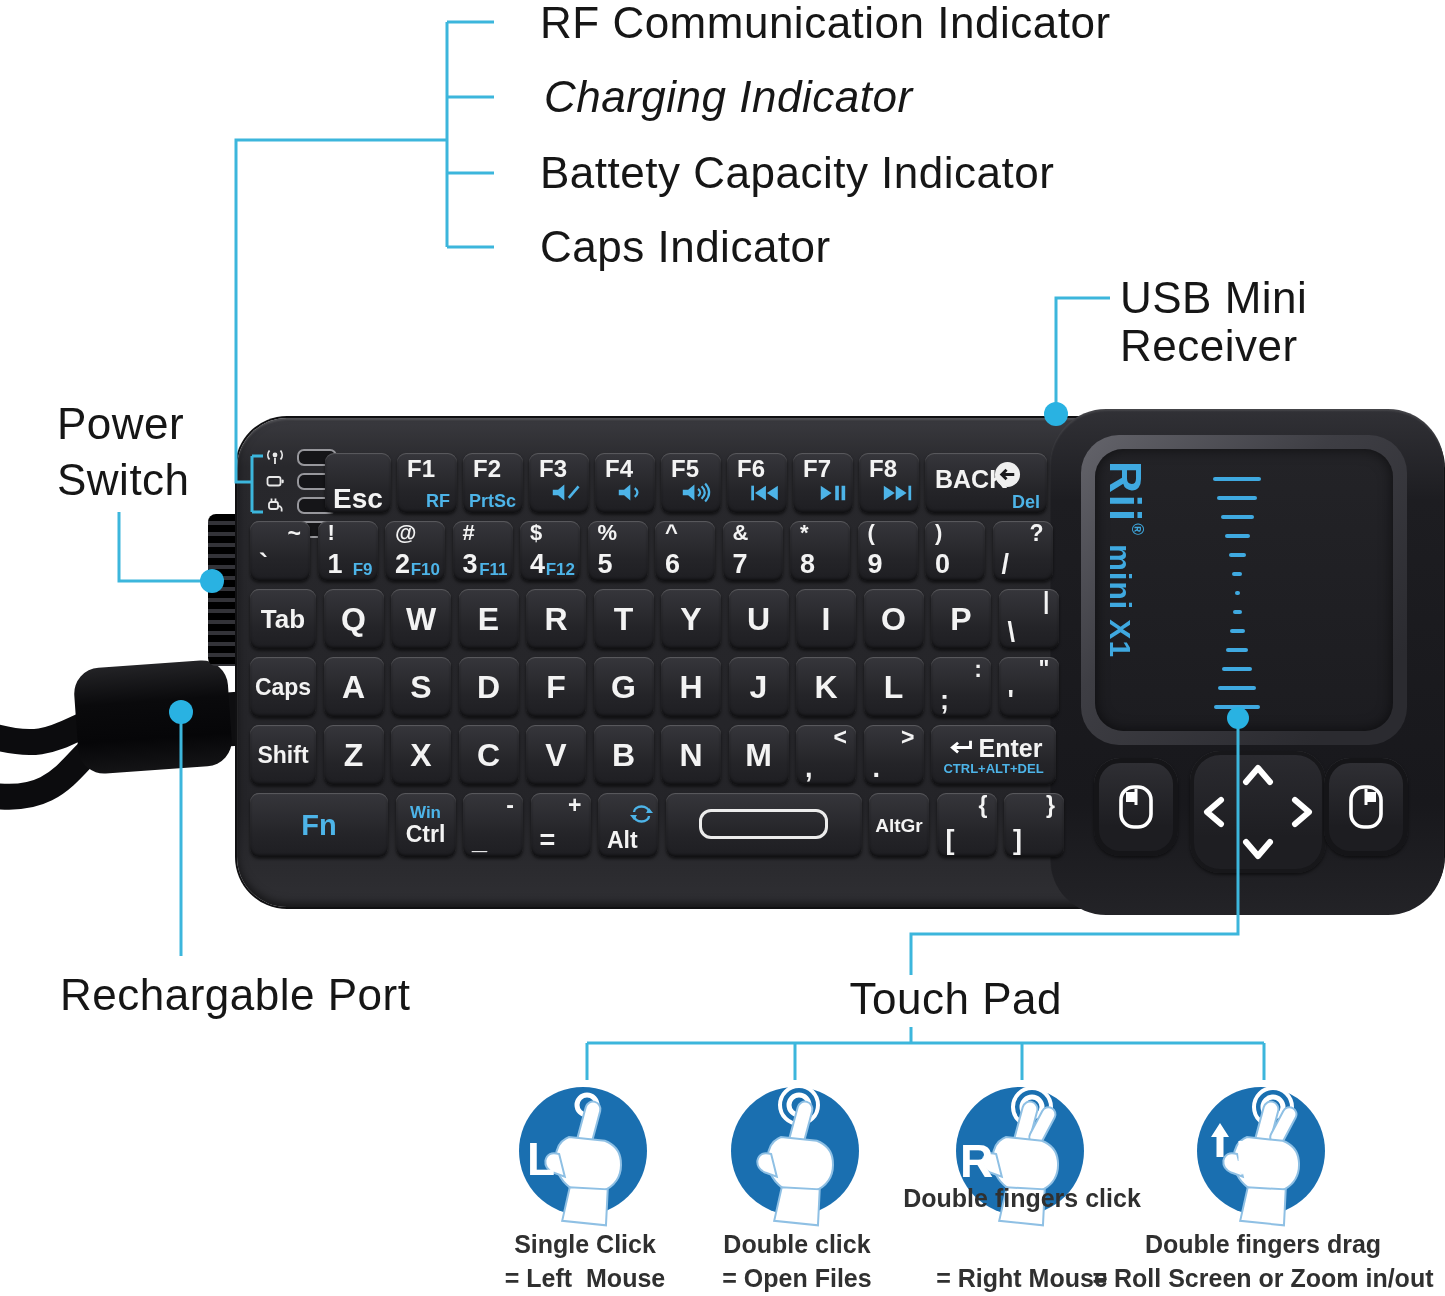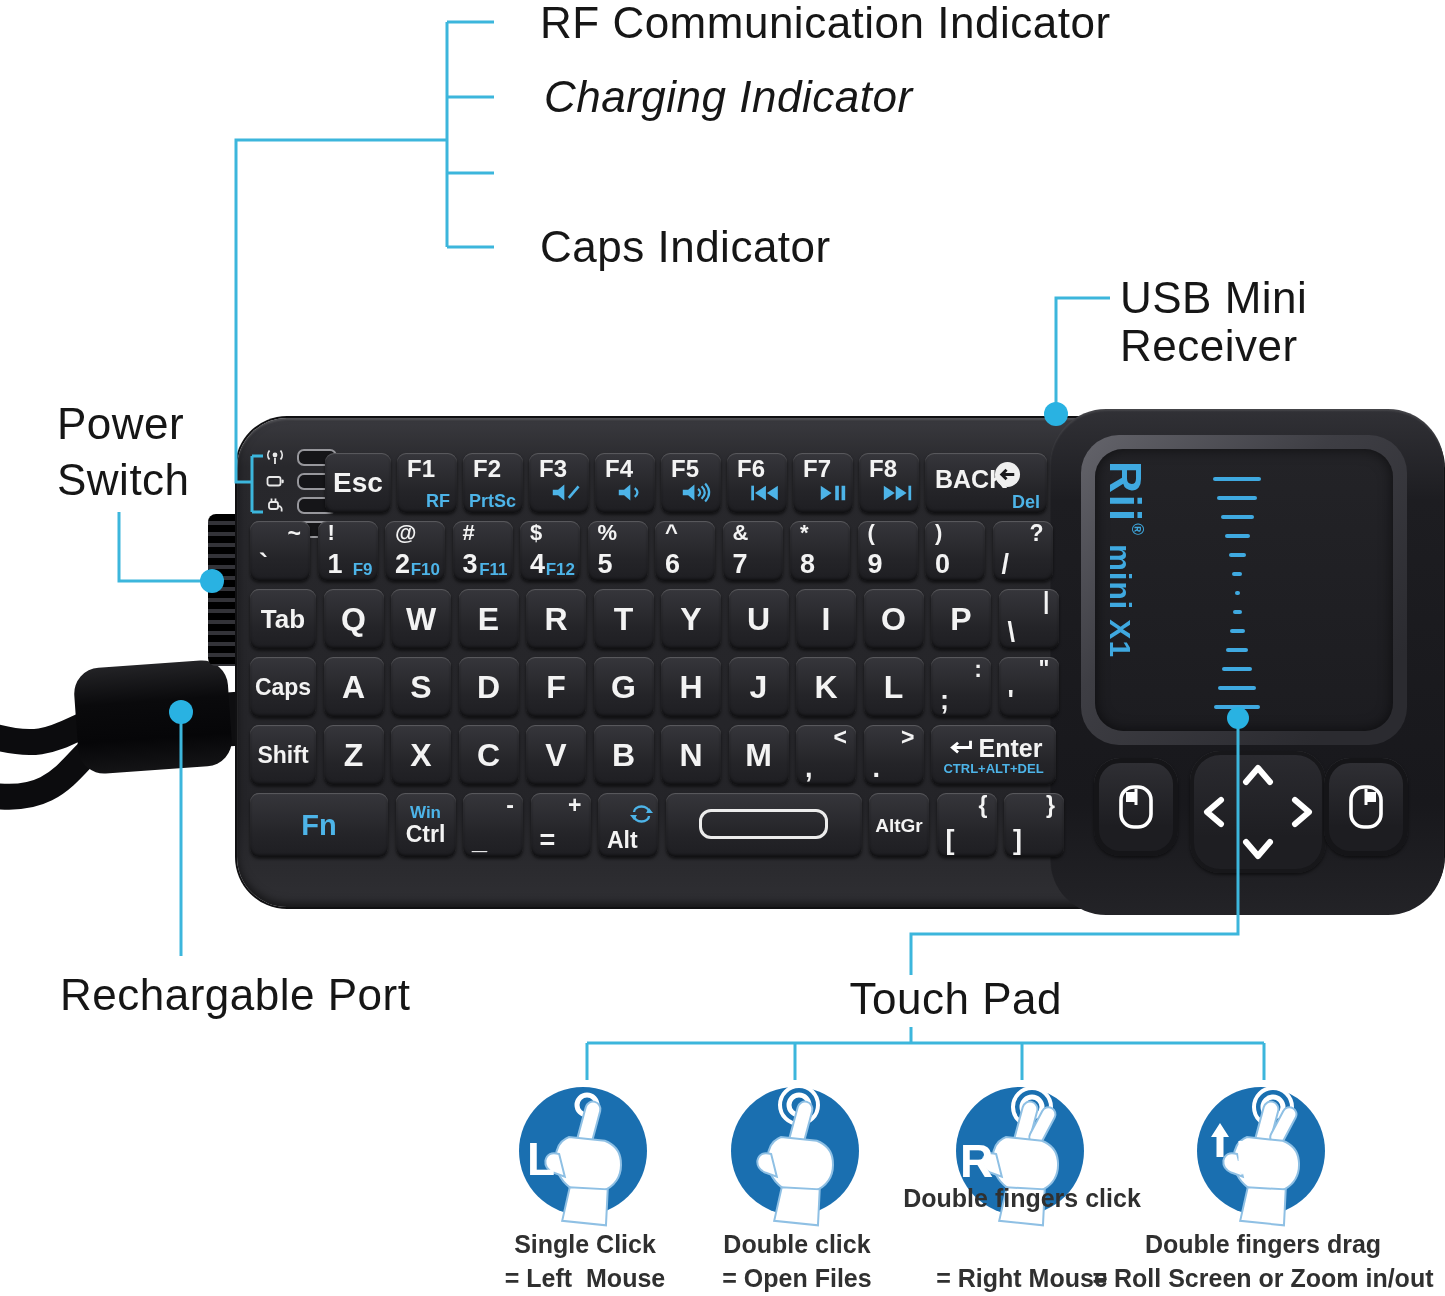--- a/index.html
+++ b/index.html
@@ -131,21 +131,21 @@
           <span class="led"></span>
         </div>
         <div class="ind-row" style="top: 72px;">
           <span class="ind-ico"><svg width="20" height="20" viewBox="0 0 20 20">
               <path d="M10 3 L17 10 H13.5 V16 H6.5 V10 H3 Z" stroke="#e9e9e9" stroke-width="1.7" fill="none" stroke-linejoin="round"></path>
             </svg></span>
           <span class="led"></span>
         </div>
       </div>
     <div id="keys">
-        <div class="key ctr" style="left: 88px; top: 35px; width: 66px; height: 60px; font-size: 28px;">
+        <div class="key ctr" style="left: 88px; top: 35px; width: 66px; height: 60px; font-size: 28px; align-items: flex-end;">
           <span class="k-m">Esc</span>
         </div>
         <div class="key " style="left: 160px; top: 35px; width: 60px; height: 60px;">
           <span class="k-f">F1</span>
           <span class="k-sub">RF</span>
         </div>
         <div class="key " style="left: 226px; top: 35px; width: 60px; height: 60px;">
           <span class="k-f">F2</span>
           <span class="k-sub">PrtSc</span>
         </div>
@@ -443,20 +443,21 @@
       <div class="scroll-line" style="width: 9px; left: 995.5px; top: 192px;"></div>
       <div class="scroll-line" style="width: 15px; left: 992.5px; top: 211px;"></div>
       <div class="scroll-line" style="width: 22px; left: 989px; top: 230px;"></div>
       <div class="scroll-line" style="width: 30px; left: 985px; top: 249px;"></div>
       <div class="scroll-line" style="width: 38px; left: 981px; top: 268px;"></div>
       <div class="scroll-line" style="width: 46px; left: 977px; top: 287px;"></div>
     </div>
 
   <div class="lbl" id="lbl-rf">RF Communication Indicator</div>
   <div class="lbl" id="lbl-charging">Charging Indicator</div>
+  <div class="lbl" id="lbl-battery">Battety Capacity Indicator</div>
   <div class="lbl" id="lbl-caps">Caps Indicator</div>
   <div class="lbl" id="lbl-usb"><span>USB Mini</span><br><span>Receiver</span></div>
   <div class="lbl" id="lbl-power"><span>Power</span><br><span>Switch</span></div>
   <div class="lbl" id="lbl-recharge">Rechargable Port</div>
   <div class="lbl" id="lbl-touchpad">Touch Pad</div>
 
   <div id="gestures">
       <div class="gesture" style="left: 507px; top: 1077px;"><svg width="160" height="160" viewBox="0 0 160 160">
           <circle cx="76" cy="74" r="64" fill="#1a6fb0"></circle>
           <circle cx="80" cy="28" r="10" fill="none" stroke="#fff" stroke-width="5"></circle>

